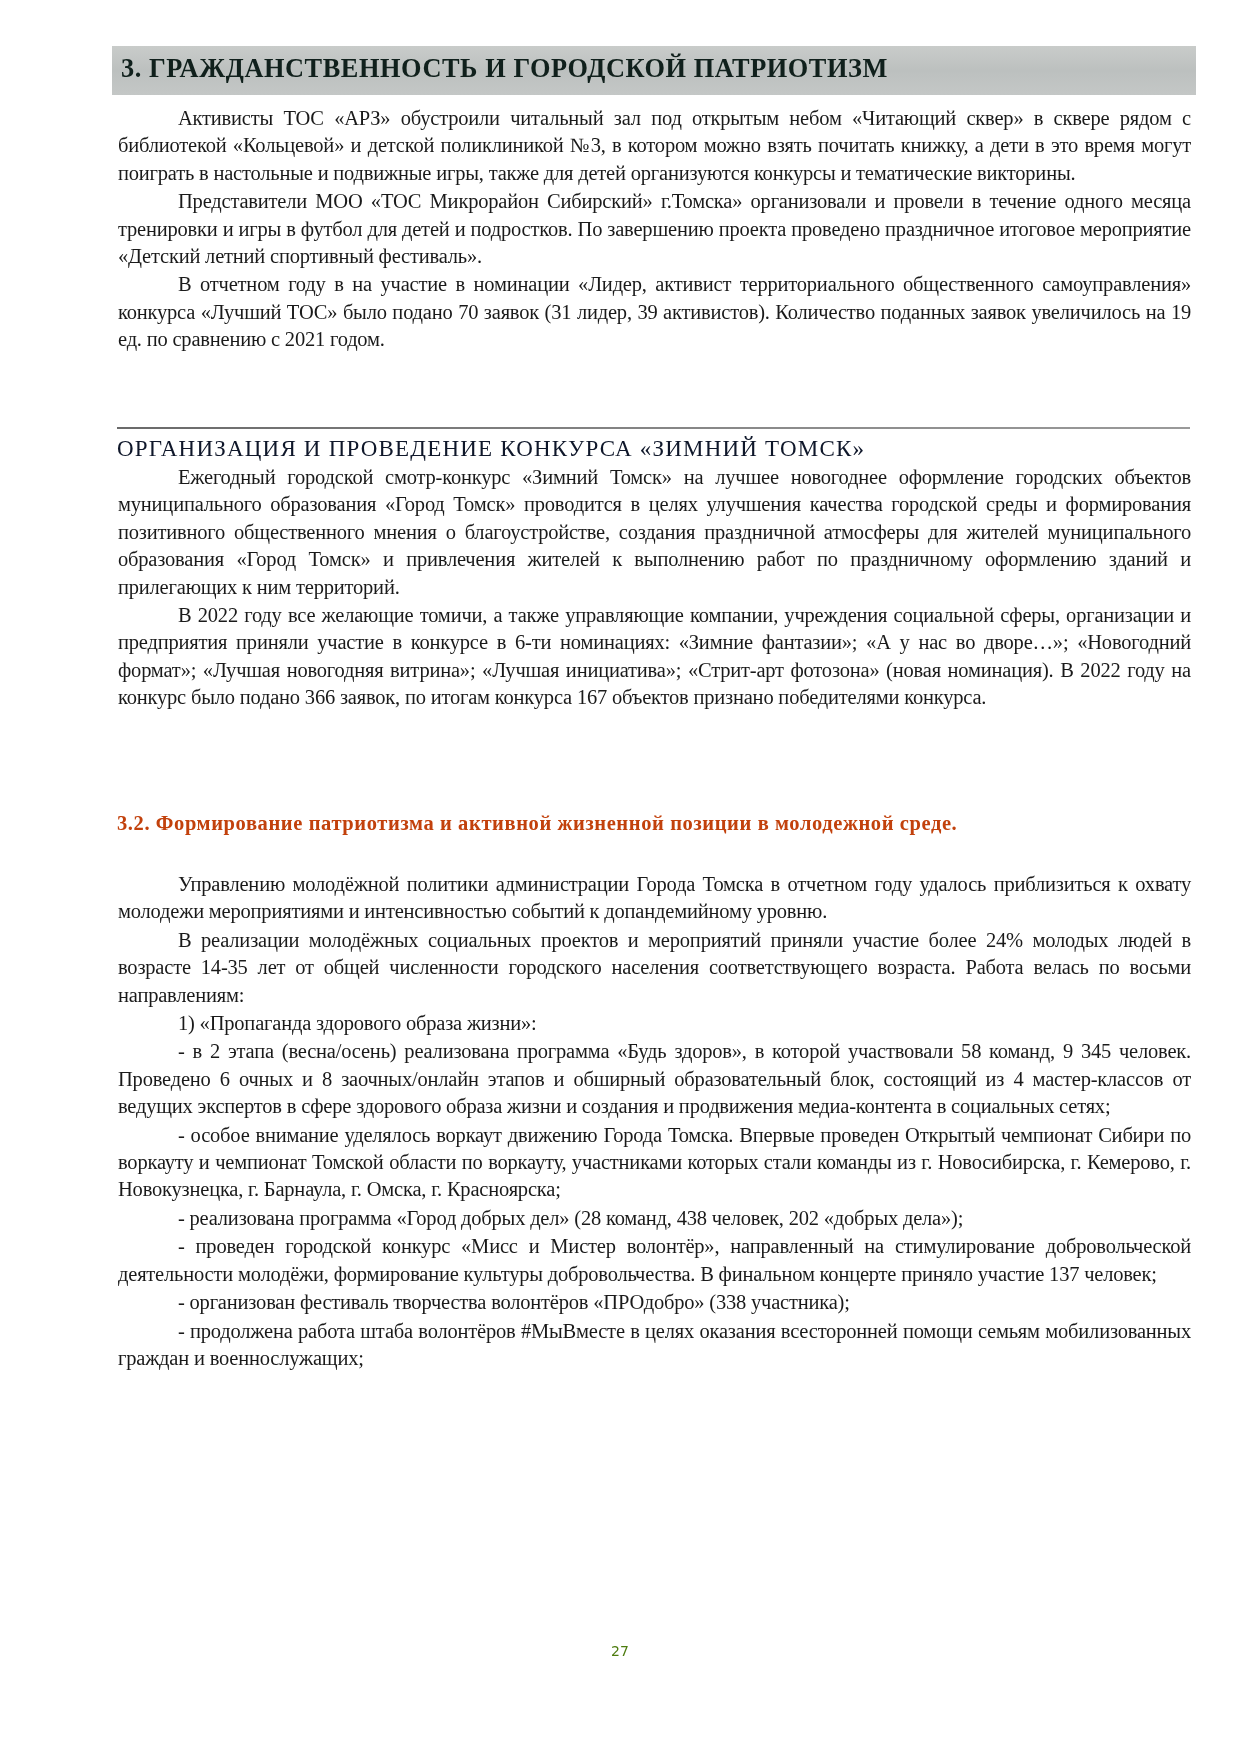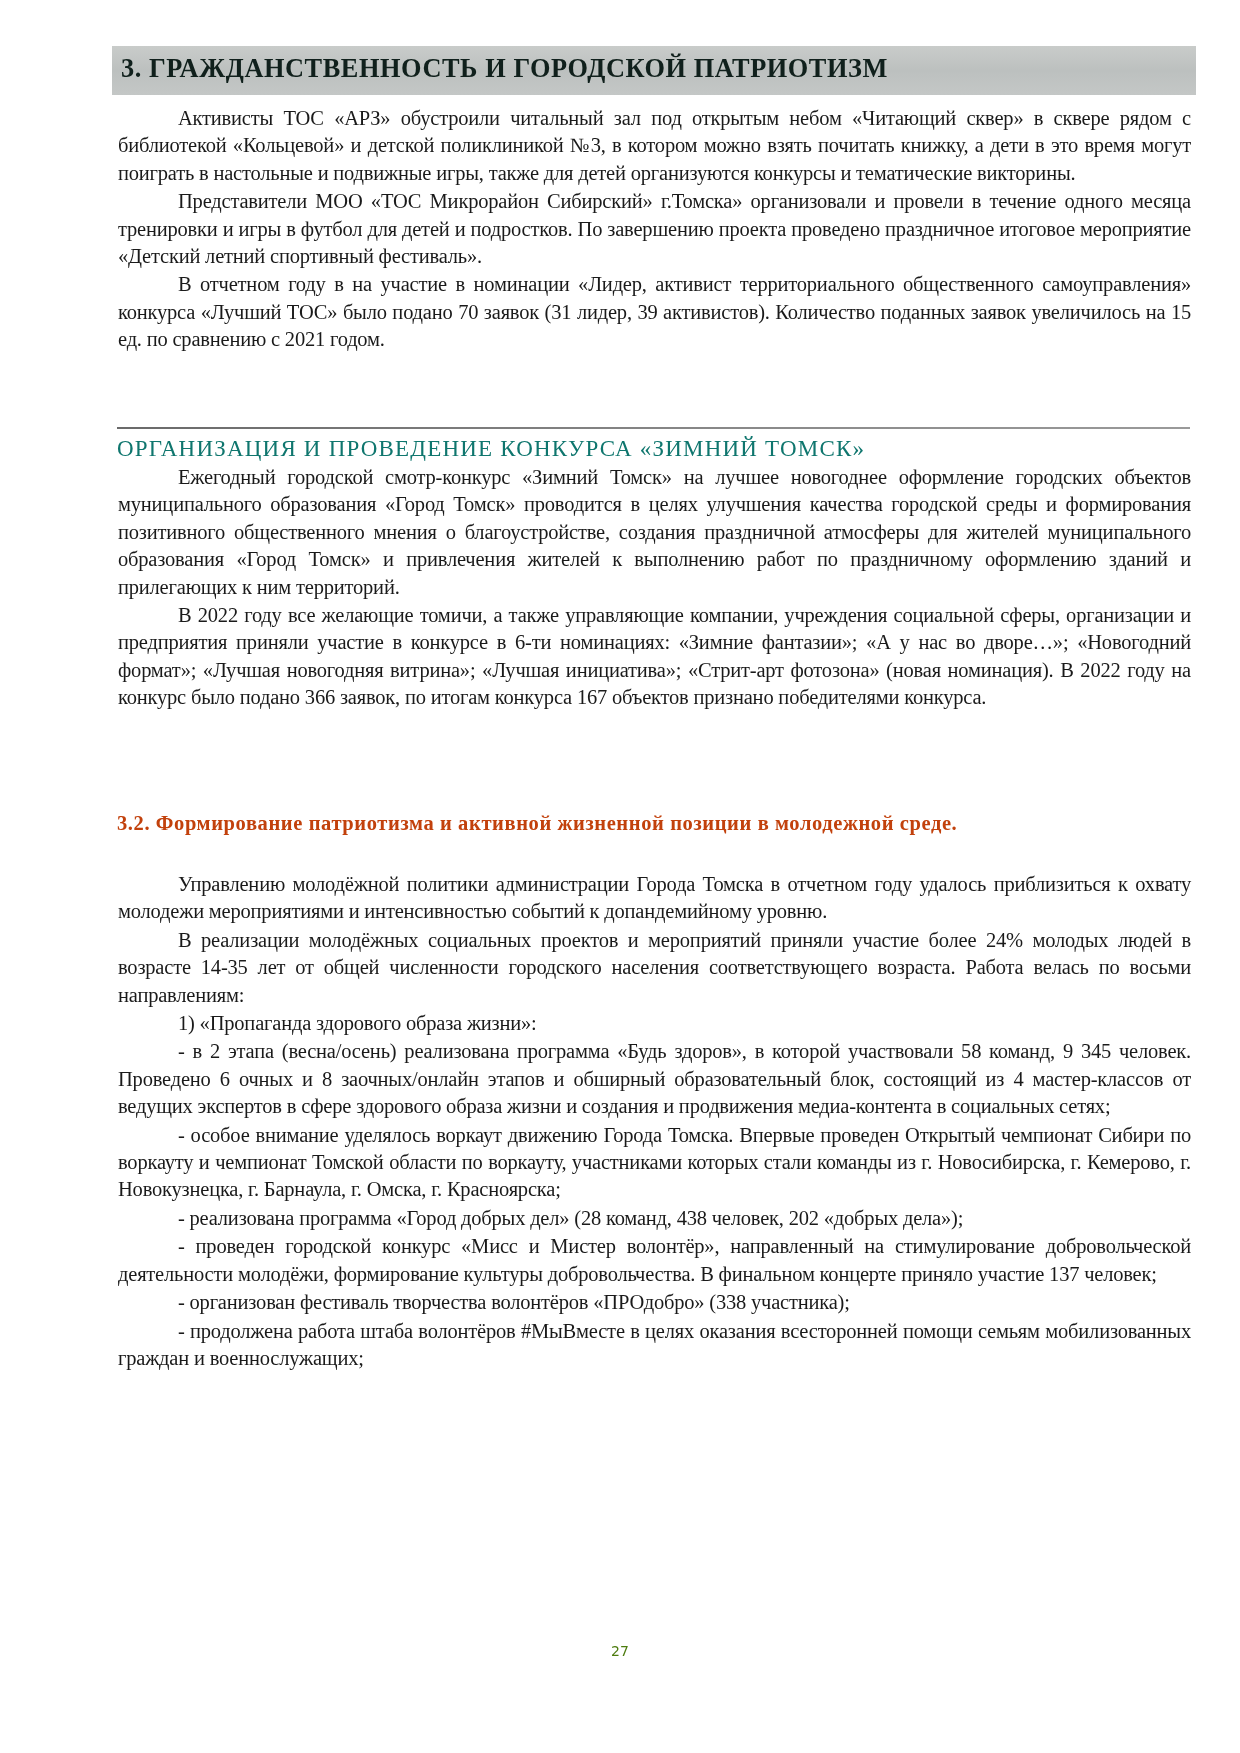--- a/index.html
+++ b/index.html
@@ -23,21 +23,21 @@
   p.par {
     margin: 1px; font-size: 20.5px; line-height: 27.4px; text-align: justify; text-indent: 60px;
     letter-spacing: -0.2px;
   }
   .divider {
     position: absolute; left: 117px; top: 427px; width: 1073px; height: 2px;
     background: linear-gradient(90deg, #6a6a6a, #8a8a8a 60%, #9a9a9a);
   }
   .subhead {
     position: absolute; left: 117px; top: 436px; font-size: 23px; letter-spacing: 1.2px;
-    color: #0f766e; white-space: nowrap;
+    color: #0f172a; white-space: nowrap;
   }
   .subsection {
     position: absolute; left: 117px; top: 812px; font-size: 20.5px; font-weight: bold;
     letter-spacing: 0.6px; white-space: nowrap; color: #c2410c;
   }
   .page-number {
     position: absolute; left: 0; width: 1240px; top: 1643px; text-align: center;
     font-family: "DejaVu Sans", sans-serif; font-size: 14px; color: #4d7c0f;
   }
 </style>
@@ -46,21 +46,21 @@
 
 <div class="page">
 
   <div class="section-bar">
     <span class="title">3. ГРАЖДАНСТВЕННОСТЬ И ГОРОДСКОЙ ПАТРИОТИЗМ</span>
   </div>
 
   <div class="block" style="top:104px;">
     <p class="par">Активисты ТОС «АРЗ» обустроили читальный зал под открытым небом «Читающий сквер» в сквере рядом с библиотекой «Кольцевой» и детской поликлиникой №3, в котором можно взять почитать книжку, а дети в это время могут поиграть в настольные и подвижные игры, также для детей организуются конкурсы и тематические викторины.</p>
     <p class="par">Представители МОО «ТОС Микрорайон Сибирский» г.Томска» организовали и провели в течение одного месяца тренировки и игры в футбол для детей и подростков. По завершению проекта проведено праздничное итоговое мероприятие «Детский летний спортивный фестиваль».</p>
-    <p class="par">В отчетном году в на участие в номинации «Лидер, активист территориального общественного самоуправления» конкурса «Лучший ТОС» было подано 70 заявок (31 лидер, 39 активистов). Количество поданных заявок увеличилось на 15 ед. по сравнению с 2021 годом.</p>
+    <p class="par">В отчетном году в на участие в номинации «Лидер, активист территориального общественного самоуправления» конкурса «Лучший ТОС» было подано 70 заявок (31 лидер, 39 активистов). Количество поданных заявок увеличилось на 19 ед. по сравнению с 2021 годом.</p>
   </div>
 
   <div class="divider"></div>
 
   <div class="subhead">ОРГАНИЗАЦИЯ И ПРОВЕДЕНИЕ КОНКУРСА «ЗИМНИЙ ТОМСК»</div>
 
   <div class="block" style="top:463px;">
     <p class="par">Ежегодный городской смотр-конкурс «Зимний Томск» на лучшее новогоднее оформление городских объектов муниципального образования «Город Томск» проводится в целях улучшения качества городской среды и формирования позитивного общественного мнения о благоустройстве, создания праздничной атмосферы для жителей муниципального образования «Город Томск» и привлечения жителей к выполнению работ по праздничному оформлению зданий и прилегающих к ним территорий.</p>
     <p class="par">В 2022 году все желающие томичи, а также управляющие компании, учреждения социальной сферы, организации и предприятия приняли участие в конкурсе в 6-ти номинациях: «Зимние фантазии»; «А у нас во дворе…»; «Новогодний формат»; «Лучшая новогодняя витрина»; «Лучшая инициатива»; «Стрит-арт фотозона» (новая номинация). В 2022 году на конкурс было подано 366 заявок, по итогам конкурса 167 объектов признано победителями конкурса.</p>
   </div>

